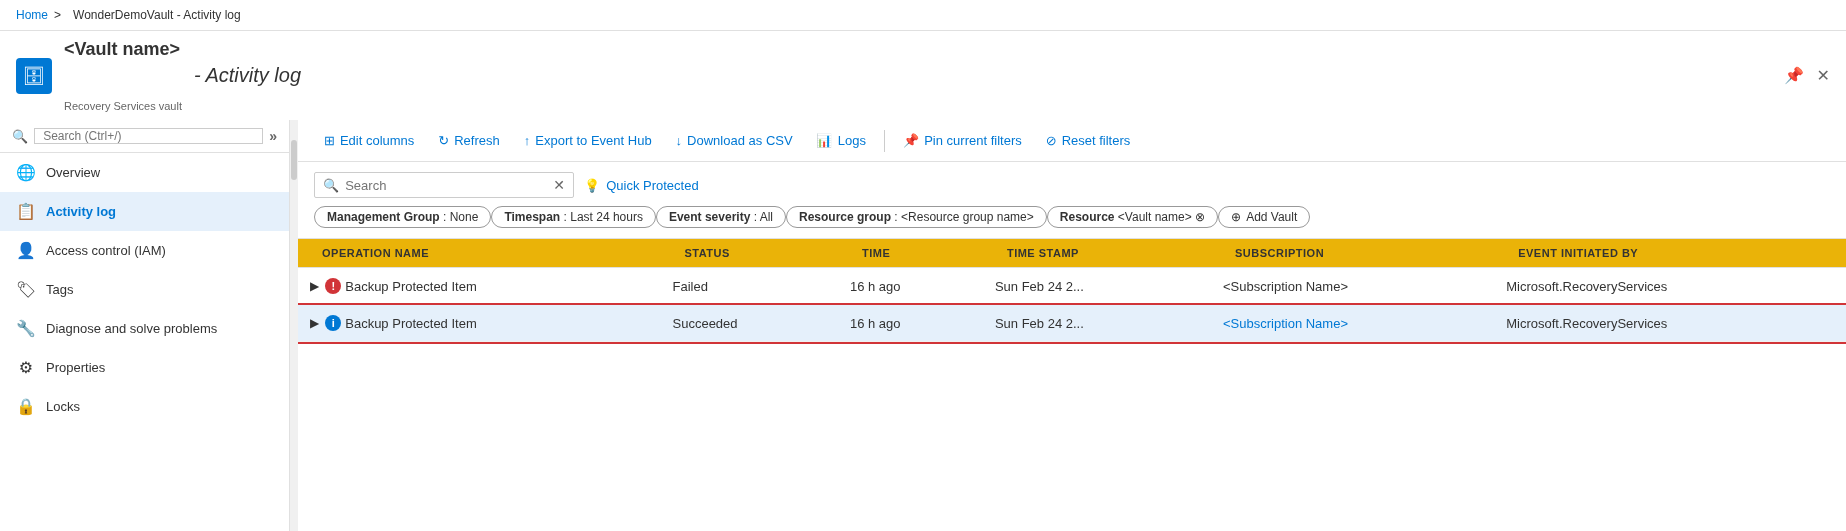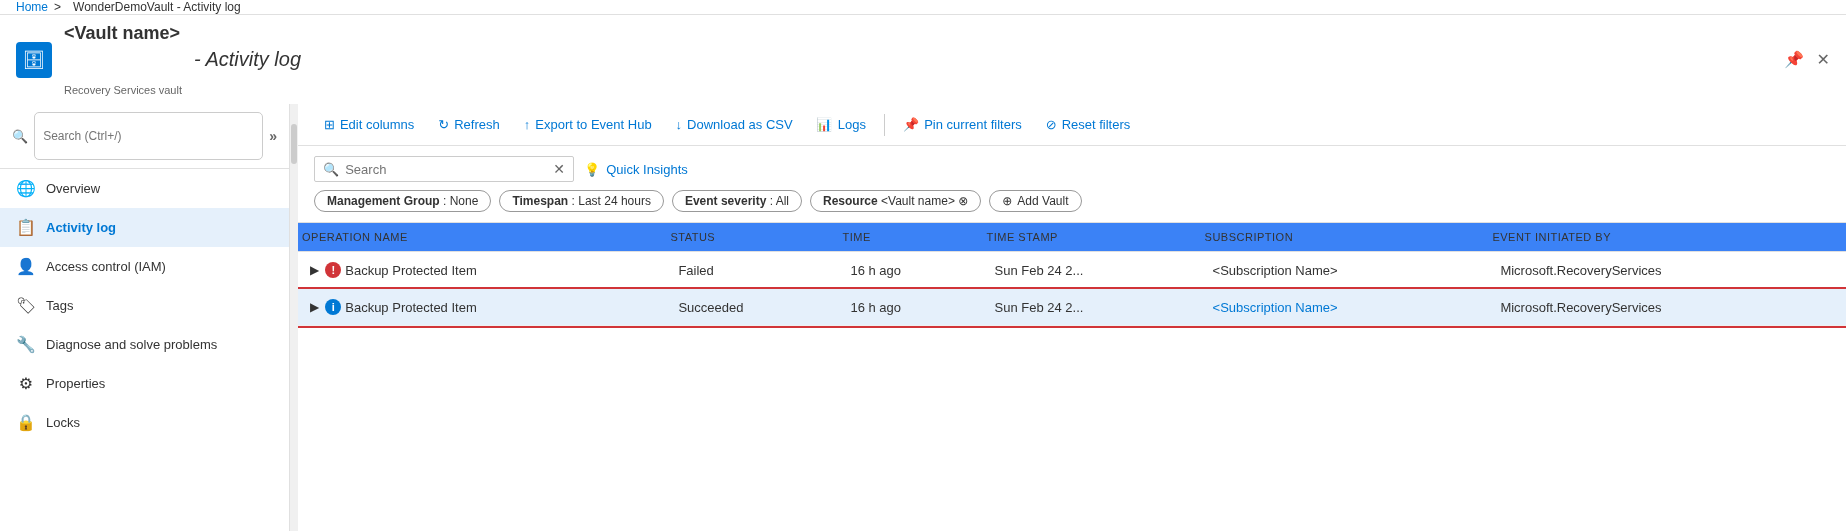--- a/index.html
+++ b/index.html
@@ -1,20 +1,20 @@
 <!DOCTYPE html>
 <html><head>
   <meta charset="utf-8">
   <style>
     * { box-sizing: border-box; margin: 0; padding: 0; }
     body { font-family: 'Segoe UI', Arial, sans-serif; font-size: 13px; background: #fff; color: #333; overflow: hidden; }
 
     
     .breadcrumb {
-      display: flex; align-items: center; padding: 0 16px;
+      display: flex; align-items: center; padding: 8px 16px;
       font-size: 12px; color: #0078d4; background: #fff;
       border-bottom: 1px solid #e0e0e0;
     }
     .breadcrumb span { color: #333; margin: 0 6px; }
     .breadcrumb a { color: #0078d4; text-decoration: none; }
 
     
     .window-bar {
       display: flex; align-items: center; justify-content: space-between;
       padding: 8px 16px; background: #fff;
@@ -38,21 +38,21 @@
     
     .sidebar {
       width: 290px; min-width: 290px; background: #fff;
       border-right: 1px solid #e0e0e0; display: flex; flex-direction: column;
     }
     .sidebar-search {
       padding: 8px 12px; border-bottom: 1px solid #e0e0e0;
       display: flex; align-items: center; gap: 6px;
     }
     .sidebar-search input {
-      border: 1px solid #ccc; border-radius: 5px; padding: 16px 8px;
+      border: 1px solid #ccc; border-radius: 0; padding: 0 8px;
       font-size: 12px; width: 100%; outline: none; color: #666;
     }
     .collapse-btn {
       margin-left: auto; cursor: pointer; font-size: 14px; color: #666;
       background: none; border: none; font-weight: bold;
     }
     .sidebar-nav { flex: 1; overflow-y: auto; }
     .nav-item {
       display: flex; align-items: center; gap: 10px;
       padding: 10px 16px; cursor: pointer; color: #333; font-size: 13px;
@@ -94,43 +94,43 @@
       display: flex; align-items: center;
       border: 1px solid #ccc; border-radius: 2px; padding: 4px 8px;
       width: 260px; gap: 6px;
     }
     .search-box input { border: none; outline: none; font-size: 13px; flex: 1; color: #000000; }
     .search-clear { color: #666; cursor: pointer; font-size: 14px; }
     .quick-insights-btn {
       display: flex; align-items: center; gap: 6px;
       background: none; border: none; cursor: pointer; color: #0078d4; font-size: 13px;
     }
-    .filter-row2 { display: flex; align-items: flex-end; gap: 8px; flex-wrap: wrap; }
+    .filter-row2 { display: flex; align-items: flex-end; flex-wrap: wrap; }
     .filter-pill {
       border: 1px solid #999; border-radius: 12px; padding: 3px 12px;
       font-size: 12px; color: #333; white-space: nowrap; cursor: pointer;
     }
     .filter-pill-x {
       display: flex; align-items: center; gap: 4px;
     }
     .add-filter-btn {
       display: flex; align-items: center; gap: 5px;
       border: 1px solid #999; border-radius: 12px; padding: 3px 12px;
       font-size: 12px; color: #333; cursor: pointer; background: none;
     }
 
     
     .items-count { padding: 8px 16px; font-size: 13px; color: #333; }
 
     
     .table-container { flex: 1; overflow-y: auto; }
     table { width: 100%; border-collapse: collapse; }
     thead th {
-      text-align: left; padding: 8px 4px; font-size: 11px; font-weight: 400;
-      color: #333; border-bottom: 1px solid #e0e0e0; background: #3b82f6;
+      text-align: left; padding: 8px 24px; font-size: 11px; font-weight: 700;
+      color: #333; border-bottom: 1px solid #e0e0e0; background: #eab308;
       text-transform: uppercase; letter-spacing: 0.5px; white-space: nowrap;
     }
     tbody tr { border-bottom: 1px solid #f0f0f0; }
     tbody tr.selected { background: #e5f0fb; }
     tbody td { padding: 10px 12px; font-size: 13px; color: #333; vertical-align: middle; }
     .expand-btn { cursor: pointer; margin-right: 6px; color: #333; font-size: 12px; }
     .status-icon { display: inline-block; width: 16px; height: 16px; border-radius: 50%; margin-right: 4px; vertical-align: middle; text-align: center; line-height: 16px; font-size: 11px; color: #fff; font-weight: bold; }
     .status-error { background: #d13438; }
     .status-info { background: #0078d4; }
     .op-name-cell { display: flex; align-items: center; }
@@ -241,32 +241,35 @@
 
     <div class="filter-bar">
       <div class="filter-row1">
         <div class="search-box">
           <span>🔍</span>
           <input type="text" placeholder="Search" style="">
           <span class="search-clear">✕</span>
         </div>
         <button class="quick-insights-btn">
           <span>💡</span>
-          <span>Quick Insights</span>
+          <span>Quick Protected</span>
         </button>
       </div>
       <div class="filter-row2">
         <div class="filter-pill">
           <span><strong>Management Group</strong> : <span>None</span></span>
         </div>
         <div class="filter-pill">
           <span><strong>Timespan</strong> : <span>Last 24 hours</span></span>
         </div>
         <div class="filter-pill">
           <span><strong>Event severity</strong> : <span>All</span></span>
+        </div>
+        <div class="filter-pill filter-pill-x">
+          <span><strong>Resource group</strong> : <span>&lt;Resource group name&gt;</span></span>
         </div>
         <div class="filter-pill filter-pill-x">
           <span><strong>Resource</strong> <span>&lt;Vault name&gt;</span> <span>⊗</span></span>
         </div>
         <button class="add-filter-btn">
           <span>⊕</span>
           <span>Add Vault</span>
         </button>
       </div>
     </div>

